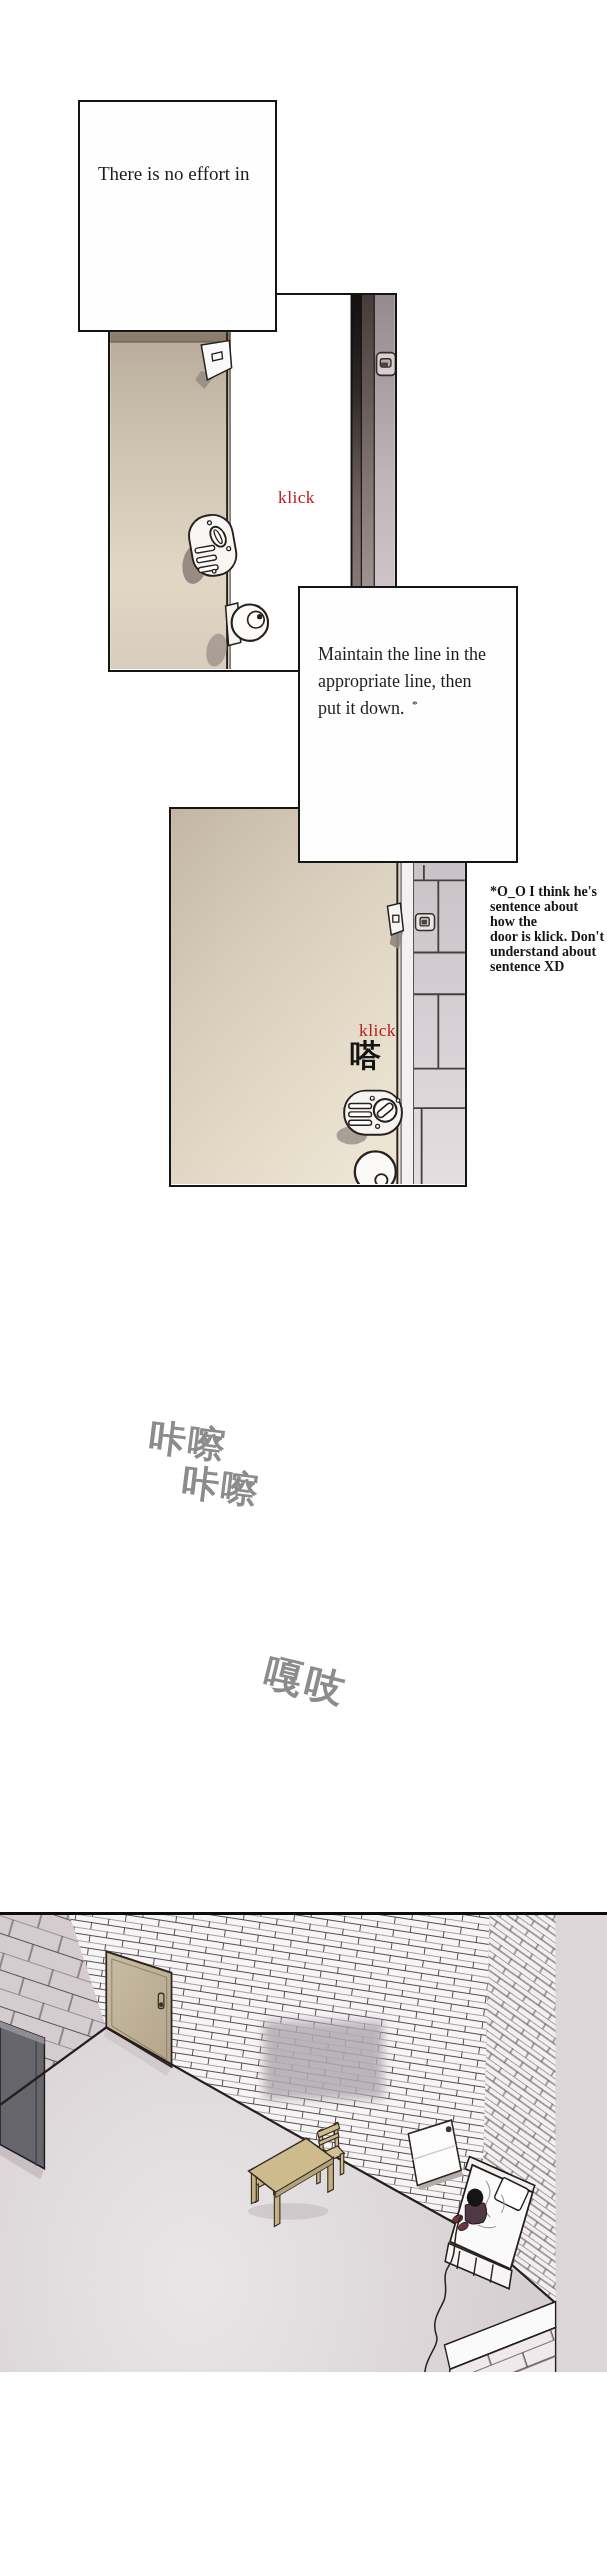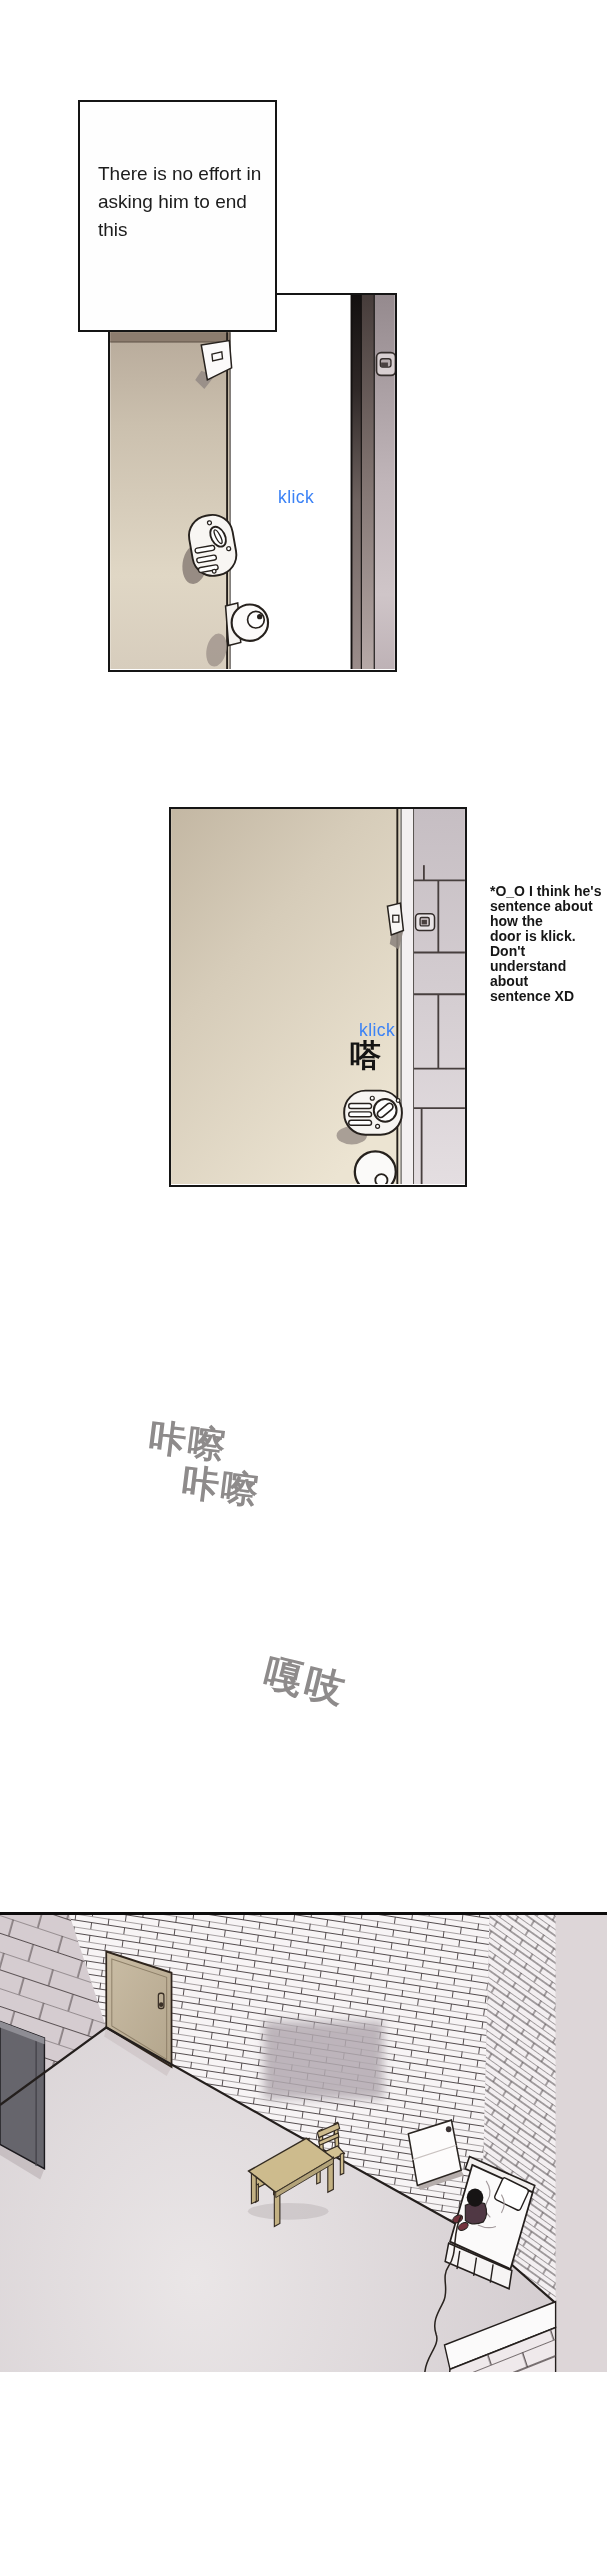--- a/index.html
+++ b/index.html
@@ -1,33 +1,33 @@
 <!DOCTYPE html>
 <html style="font-size:12px"><head>
 <meta charset="utf-8">
 <style>
   html,body{margin:0;padding:0;background:#ffffff;}
   .page{position:relative;width:607px;height:2372px;background:#ffffff;overflow:hidden;
-        font-family:Liberation Sans, sans-serif;color:#1b1b1b;}
+        font-family:Liberation Serif, serif;color:#1b1b1b;}
   .panel{position:absolute;background:#fff;border:2.3px solid #151515;box-sizing:border-box;z-index:10;}
   .panel svg{position:absolute;left:0;top:0;}
   .caption{position:absolute;background:#fefefe;border:2.3px solid #151515;box-sizing:border-box;z-index:30;}
   .cap-text{font-size:19px;line-height:28px;color:#1c1c1c;}
   .cap-text span{display:block;}
   #caption1{left:78px;top:100px;width:199px;height:232px;}
   #caption1 .cap-text{padding:58px 10.6px 0 18px;}
   #caption2{left:298px;top:586px;width:220px;height:277px;}
   #caption2 .cap-text{padding:53px 7.6px 0 18px;font-size:18px;line-height:27px;}
   #caption2 .mark{display:inline;font-size:11.4px;position:relative;top:-6px;margin-left:7.6px;}
   #caption2 .l3{display:block;}
   #caption2 .l3 span{display:inline;}
   #panel1{left:108px;top:293px;width:289px;height:379px;}
   #panel2{left:169px;top:807px;width:298px;height:380px;}
   #panel3{left:0;top:1912px;width:607px;height:664px;border:none;border-top:3.8px solid #0d0c0c;background:#ddd6d8;}
-  .sfx-klick{position:absolute;z-index:20;font-size:17.5px;font-weight:500;letter-spacing:0.4px;color:#3b82f6;}
+  .sfx-klick{position:absolute;z-index:20;font-size:17.5px;font-weight:500;letter-spacing:0.4px;color:#b91c1c;}
   #klick1{left:278px;top:487px;}
   #klick2{left:359px;top:1020px;}
   .sfx-da{position:absolute;z-index:20;left:350px;top:1035px;font-size:31px;font-weight:700;color:#141414;}
   .note{position:absolute;z-index:20;left:490px;top:884px;width:115px;
         font-size:14px;line-height:15px;font-weight:700;color:#161616;}
   .note span{display:block;}
   .sfx{position:absolute;z-index:20;color:#8e8b8b;font-size:37px;font-weight:600;letter-spacing:2.3px;white-space:nowrap;}
   #sfx1{left:149px;top:1417px;transform:rotate(7deg);}
   #sfx2{left:182px;top:1462px;transform:rotate(7deg);}
   #sfx3{left:264px;top:1655px;transform:rotate(14deg);font-size:39px;}
@@ -318,24 +318,32 @@
         <path d="M664,396 C650,420 660,444 646,462 C634,478 648,492 638,510 C630,524 622,536 628,552 C634,566 614,580 612,600 C610,616 600,628 602,648 C604,664 596,676 598,694 C599,706 598,710 600,716" fill="none" stroke="#29231f" stroke-width="2.2"></path>
         <rect x="594" y="713" width="11" height="7" rx="2" fill="#29231f" transform="rotate(15 599 716)"></rect>
         <line x1="601" y1="722" x2="606" y2="846" stroke="#29231f" stroke-width="1.6"></line>
       </g>
     </svg>
   </div>
 
   <div class="caption" id="caption1">
     <div class="cap-text">
       <span>There is no effort in</span>
-      <span>asking him to end this</span>
     </div>
   </div>
 
+  <div class="caption" id="caption2">
+    <div class="cap-text">
+      <span>Maintain the line in the</span>
+      <span>appropriate line, then</span>
+      <span class="l3">
+        <span>put it down.</span><span class="mark">*</span>
+      </span>
+    </div>
+  </div>
 
   <div class="sfx-klick" id="klick1">klick</div>
   <div class="sfx-klick" id="klick2">klick</div>
   <div class="sfx-da">嗒</div>
 
   <div class="note">
     <span>*O_O I think he's</span>
     <span>sentence about how the</span>
     <span>door is klick. Don't</span>
     <span>understand about</span>

